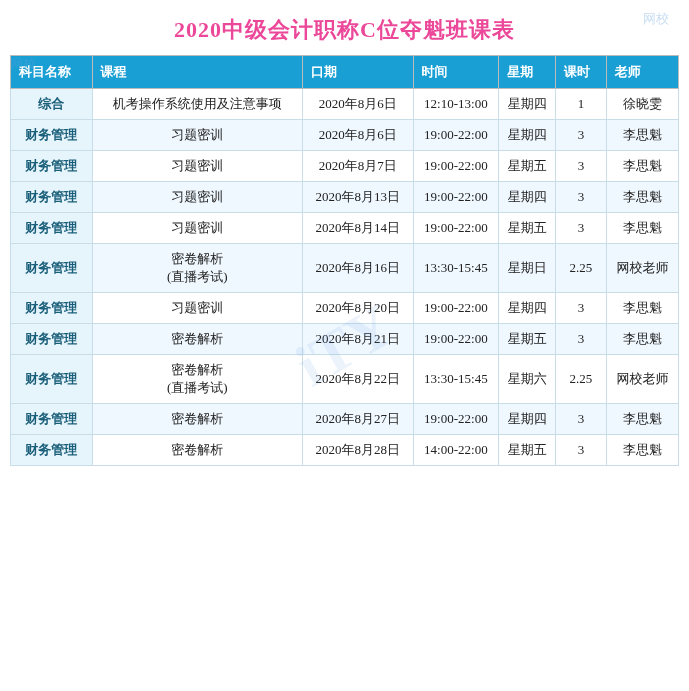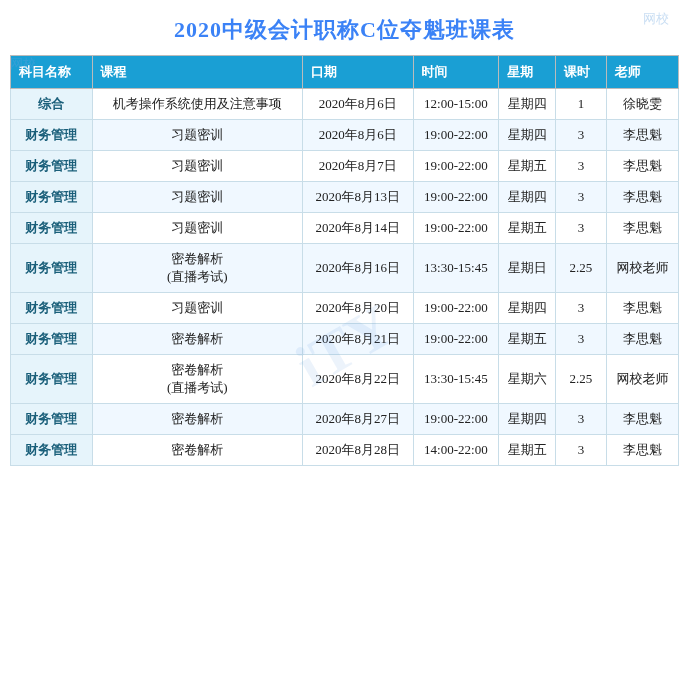--- a/index.html
+++ b/index.html
@@ -45,21 +45,21 @@
       left: 10px;
       font-size: 13px;
       color: rgba(100, 160, 220, 0.35);
       pointer-events: none;
       z-index: 10;
     }
 
     .title {
       font-size: 22px;
       font-weight: bold;
-      color: #3b82f6;
+      color: #ec4899;
       margin-bottom: 10px;
       margin-top: 5px;
       letter-spacing: 1px;
     }
 
     table {
       border-collapse: collapse;
       width: 100%;
       font-size: 13px;
     }
@@ -119,21 +119,21 @@
         <th>星期</th>
         <th>课时</th>
         <th>老师</th>
       </tr>
   </thead>
   <tbody>
   <tr>
         <td>综合</td>
         <td>机考操作系统使用及注意事项</td>
         <td>2020年8月6日</td>
-        <td>12:00-15:00</td>
+        <td>12:10-13:00</td>
         <td>星期四</td>
         <td>1</td>
         <td>徐晓雯</td>
       </tr>
       <tr>
         <td>财务管理</td>
         <td>习题密训</td>
         <td>2020年8月6日</td>
         <td>19:00-22:00</td>
         <td>星期四</td>

